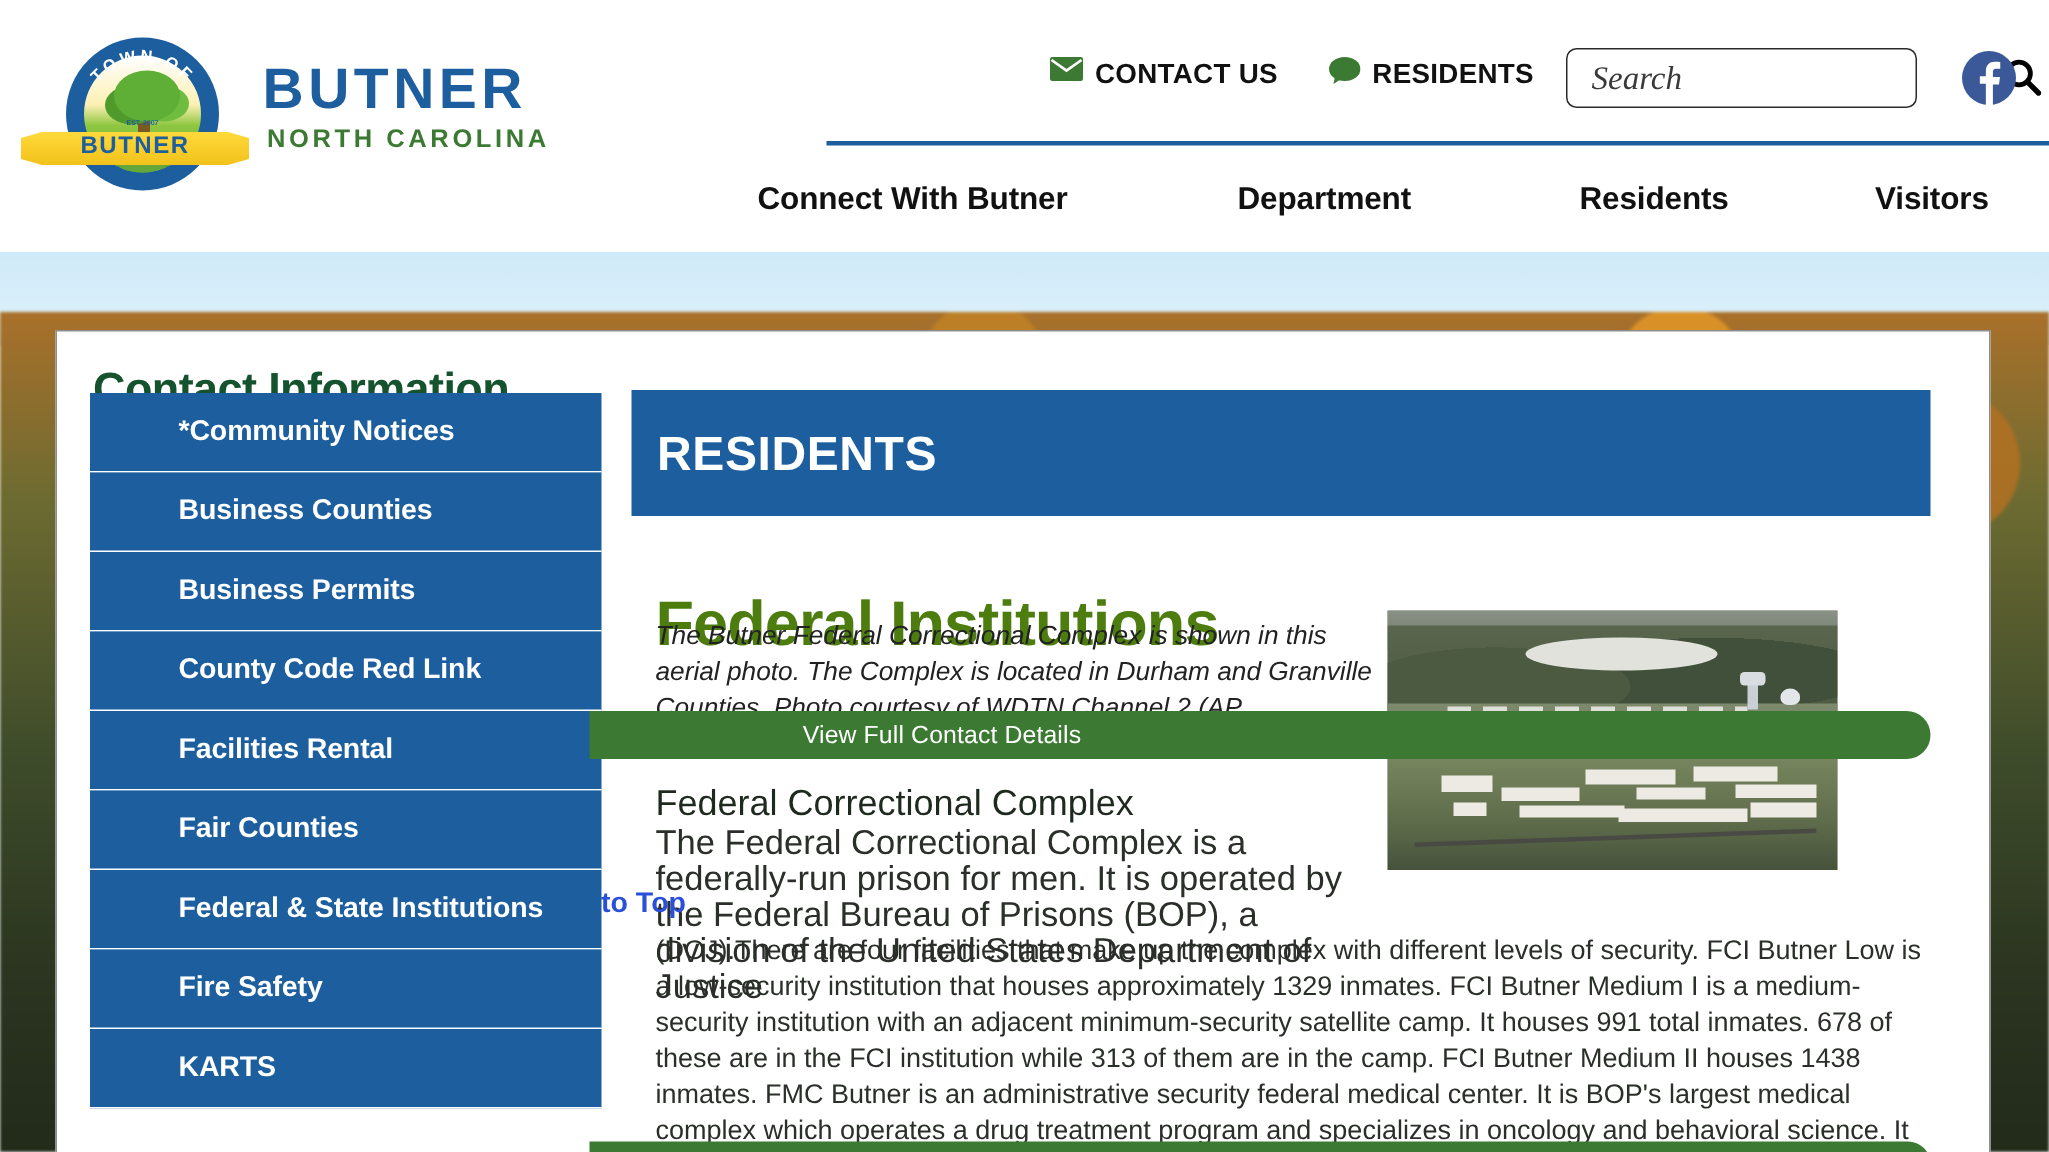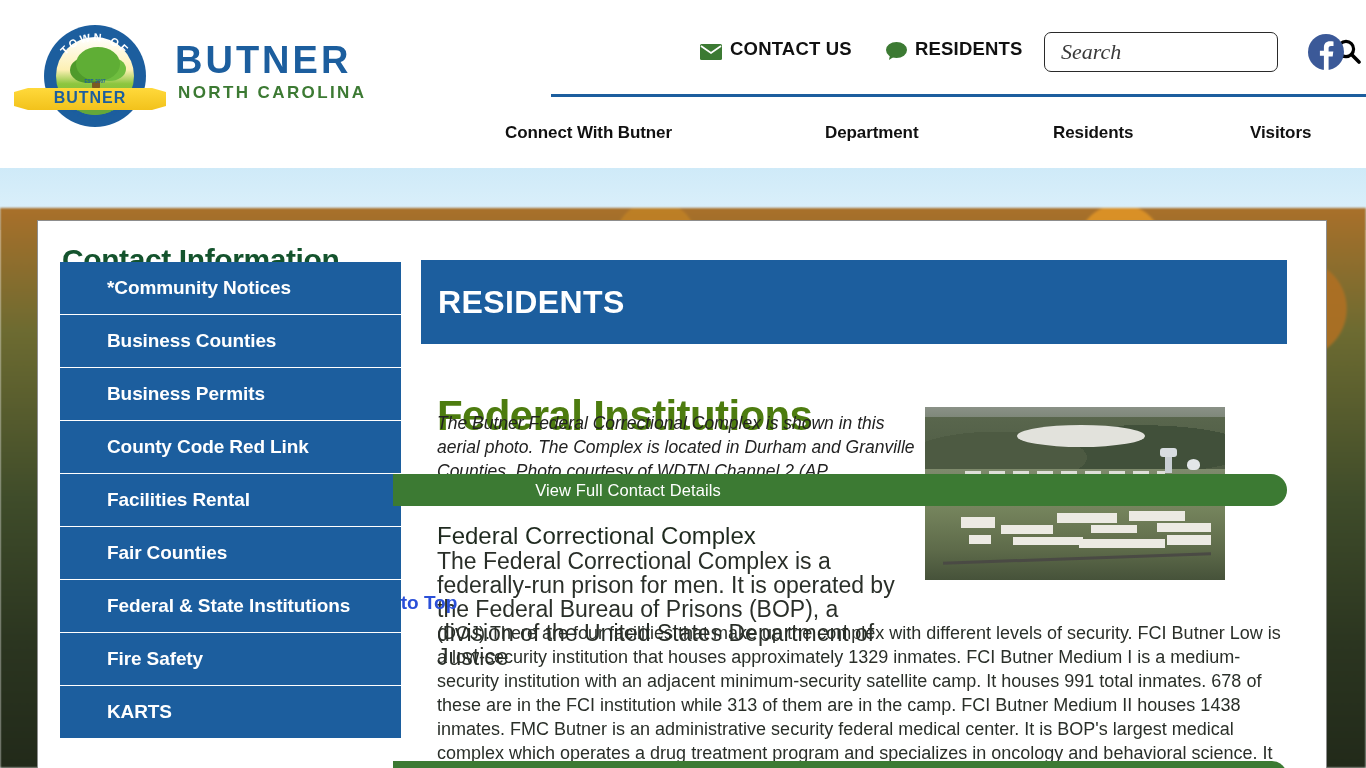--- a/index.html
+++ b/index.html
@@ -97,21 +97,21 @@
     letter-spacing: 2.4px; line-height: 22px;
     padding-left: 3px;
   }
 
   
   .util-row {
     position: absolute; left: 700px; top: 38px;
     display: flex; align-items: center;
   }
   .util-link {
-    display: flex; align-items: flex-end;
+    display: flex; align-items: flex-start;
     font-size: 18.5px; font-weight: bold; color: #111111;
     letter-spacing: 0.2px;
     cursor: pointer;
     margin-right: 34px;
     white-space: nowrap;
   }
   .util-link .ic { margin-right: 8px; display: flex; }
 
   .search-box {
     position: absolute; left: 1044px; top: 32px;
@@ -152,21 +152,21 @@
   }
 
   
   .main-nav {
     position: absolute; left: 0; top: 112px;
     width: 1366px; height: 42px;
     display: flex; align-items: center;
   }
   .nav-item {
     position: absolute;
-    font-size: 17px; font-weight: bold; color: #111111;
+    font-size: 21px; font-weight: bold; color: #111111;
     cursor: pointer;
     white-space: nowrap;
     letter-spacing: -0.1px;
   }
 
   
   .hero {
     position: absolute; left: 0; top: 168px;
     width: 1366px; height: 600px;
     overflow: hidden;
@@ -217,21 +217,21 @@
   
   .sidebar {
     position: absolute; left: 60px; top: 262px;
     width: 341px;
     z-index: 18;
   }
   .side-item {
     background: #1c5e9e;
     height: 53px;
     display: flex; align-items: center;
-    padding-left: 47px;
+    padding-left: 59px;
     color: #ffffff;
     font-size: 19px; font-weight: bold;
     cursor: pointer;
     border-bottom: 1.5px solid #ffffff;
     letter-spacing: -0.1px;
     white-space: nowrap;
   }
 
   
   .content-banner {

